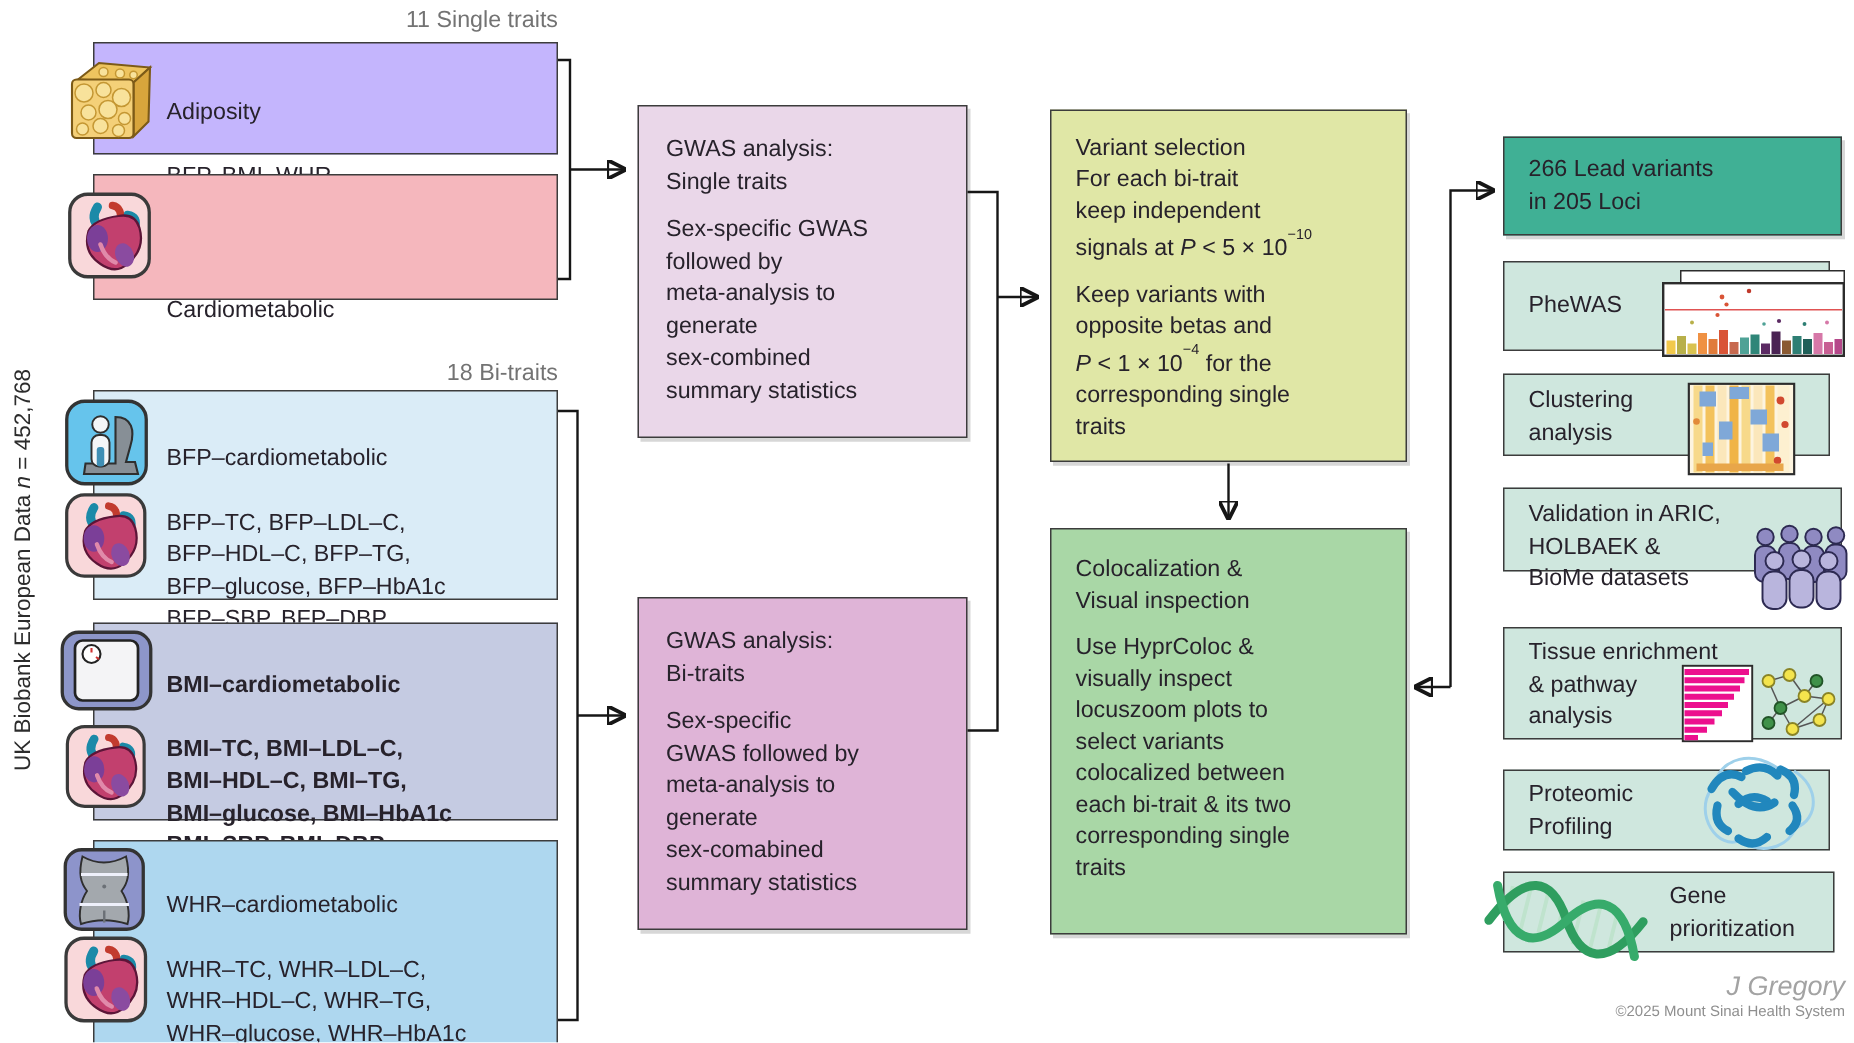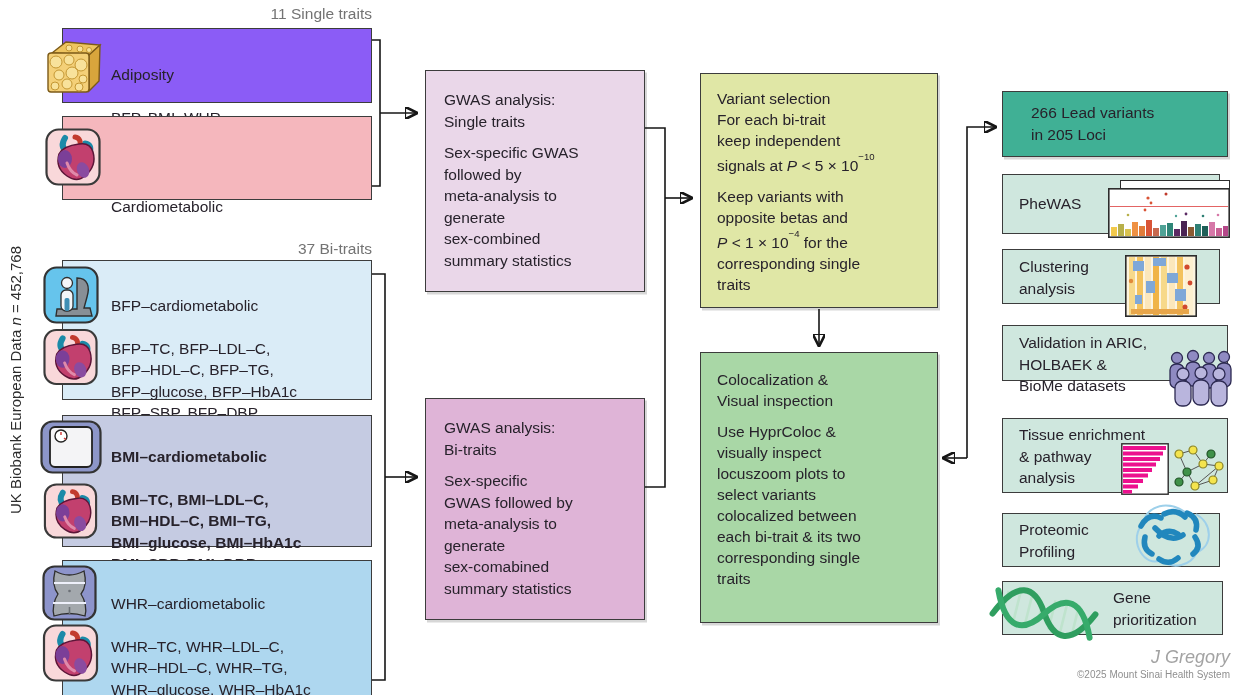--- a/index.html
+++ b/index.html
@@ -12,21 +12,21 @@
   .shadow{box-shadow:2px 2.5px 0 rgba(110,110,110,0.28);}
   .pre{white-space:pre-line;}
   .hdr{position:absolute;font-size:15.5px;color:#737373;text-align:right;}
   sup{font-size:0.62em;position:relative;top:-0.5em;letter-spacing:0;}
   i{font-style:italic;}
   .icon{position:absolute;}
   svg{display:block;}
   .connectors{position:absolute;left:0;top:0;pointer-events:none;}
   .connectors path{stroke:#161616;stroke-width:1.6;fill:none;}
   
-  .adiposity{background:#8b5cf6;}
+  .adiposity{background:#c4b5fd;}
   .cardio{background:#f5b7bd;}
   .bfp{background:#daecf7;}
   .bmi{background:#c5cbe2;}
   .whr{background:#aed7ef;}
   .gwas-single{background:#ead7e9;}
   .gwas-bi{background:#dfb4d7;}
   .variant{background:#e0e7a6;}
   .coloc{background:#a9d7a6;}
   .lead{background:#40b095;}
   .result{background:#cfe7de;}
@@ -53,21 +53,21 @@
       <path d="M14 26 q-4 14 8 22 q10 7 18 0 q12 -10 8 -24 q-3 -10 -14 -8 q-16 2 -20 10 z" fill="#c2406e" stroke="#5c1538" stroke-width="1.5"></path>
       <ellipse cx="20" cy="31" rx="7" ry="9" fill="#7b3f98"></ellipse>
       <ellipse cx="38" cy="42" rx="6" ry="8" fill="#8a4ba0" transform="rotate(-22 38 42)"></ellipse>
       <path d="M22 35 q3 9 10 12" stroke="#e08aaa" stroke-width="3" fill="none" stroke-linecap="round"></path>
     </symbol>
   </svg>
 
   <div class="side-label"><span>UK Biobank European Data </span><i>n</i><span> = 452,768</span></div>
 
   <div class="hdr" style="left:62px;top:5px;width:310px;">11 Single traits</div>
-  <div class="hdr" style="left:62px;top:240px;width:310px;">37 Bi-traits</div>
+  <div class="hdr" style="left:62px;top:240px;width:310px;">18 Bi-traits</div>
 
   <div class="box adiposity" style="left:62px;top:28px;width:310px;height:75px;">
     <div class="trait-text pre" style="padding-top:13px;">
       <span>Adiposity</span><br>
       <span>BFP, BMI, WHR</span>
     </div>
   </div>
   <div class="box cardio" style="left:62px;top:116px;width:310px;height:84px;">
     <div class="trait-text pre" style="padding-top:9px;margin-top:48px;">
       <span>Cardiometabolic</span><br>
@@ -141,21 +141,21 @@
     <div class="pre para-gap">Use HyprColoc &amp;
 visually inspect
 locuszoom plots to
 select variants
 colocalized between
 each bi-trait &amp; its two
 corresponding single
 traits</div>
   </div>
 
-  <div class="box lead shadow" style="left:1002px;top:91px;width:226px;height:66px;padding:10px 6px 0 28px;">
+  <div class="box lead shadow" style="left:1002px;top:91px;width:226px;height:66px;padding:10px 6px 0 16px;">
     <div class="pre">266 Lead variants
 in 205 Loci</div>
   </div>
 
   <div class="box result" style="left:1002px;top:174px;width:218px;height:60px;padding:18px 6px 0 16px;">
     <div class="pre">PheWAS</div>
   </div>
   <div class="panel" style="left:1120px;top:180px;width:110px;height:50px;"></div>
   <div class="icon" style="left:1108px;top:188px;">
     <svg width="122" height="50" viewBox="0 0 122 50">

